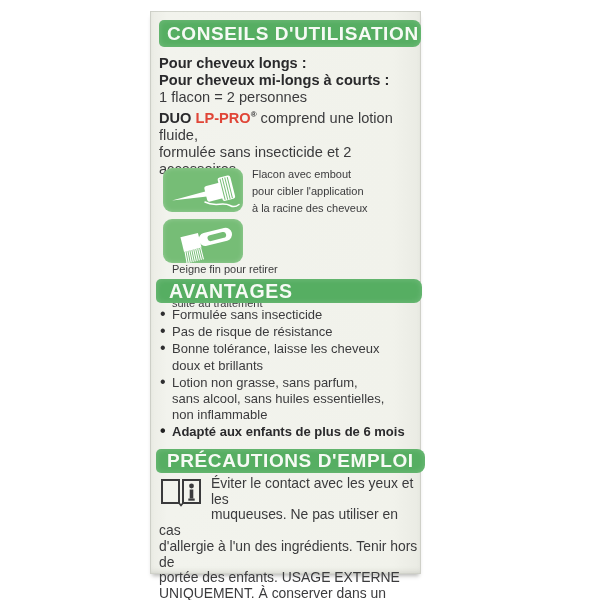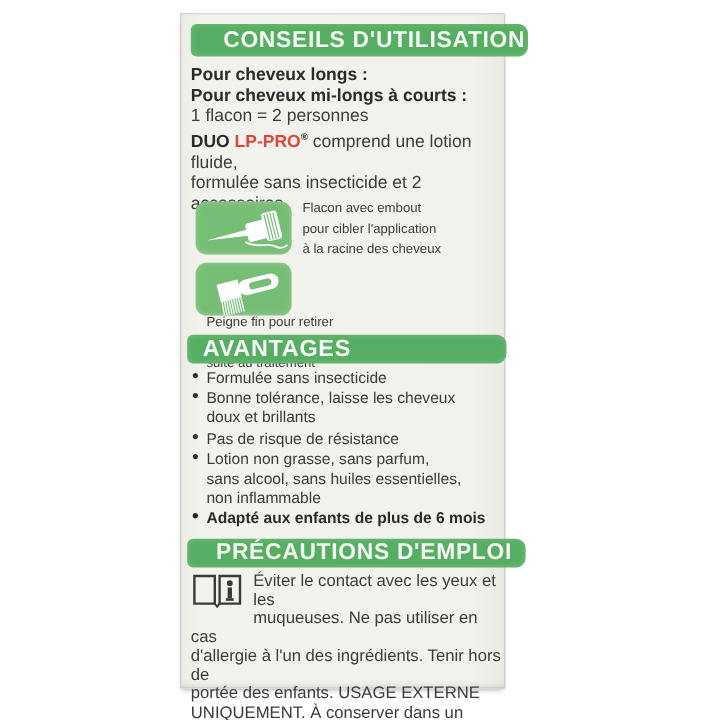--- a/index.html
+++ b/index.html
@@ -33,23 +33,23 @@
     background: #56ae62;
     border-radius: 5px 8px 8px 5px;
     color: #f6faf4;
     font-weight: 800;
     font-size: 19px;
     letter-spacing: 0.6px;
     display: flex;
     align-items: center;
     box-shadow: inset 0 0 6px rgba(255,255,255,0.18);
   }
-  .band-conseils  { left: 8px;  top: 8px;   width: 254px; height: 27px; padding-left: 27px; }
+  .band-conseils  { left: 8px;  top: 8px;   width: 254px; height: 27px; padding-left: 8px; }
   .band-avantages { left: 5px;  top: 267px; width: 253px; height: 24px; padding-left: 13px; font-size: 19.5px;}
-  .band-precautions{ left: 5px; top: 437px; width: 258px; height: 24px; padding-left: 24px; align-items: center; }
+  .band-precautions{ left: 5px; top: 437px; width: 258px; height: 24px; padding-left: 11px; align-items: center; }
 
   .usage-block {
     position: absolute;
     left: 8px;
     top: 43px;
     width: 258px;
     font-size: 14.6px;
     line-height: 17px;
     color: #3b3b3d;
   }
@@ -194,25 +194,25 @@
 
     <div class="band band-avantages">
       <span>AVANTAGES</span>
     </div>
 
     <div class="bullets">
       <div class="bullet-item">
         <span class="line">Formulée sans insecticide</span>
       </div>
       <div class="bullet-item">
+        <span class="line">Pas de risque de résistance</span>
+      </div>
+      <div class="bullet-item">
         <span class="line">Bonne tolérance, laisse les cheveux</span>
         <span class="line">doux et brillants</span>
-      </div>
-      <div class="bullet-item">
-        <span class="line">Pas de risque de résistance</span>
       </div>
       <div class="bullet-item">
         <span class="line">Lotion non grasse, sans parfum,</span>
         <span class="line">sans alcool, sans huiles essentielles,</span>
         <span class="line">non inflammable</span>
       </div>
       <div class="bullet-item b">
         <span class="line">Adapté aux enfants de plus de 6 mois</span>
       </div>
     </div>

